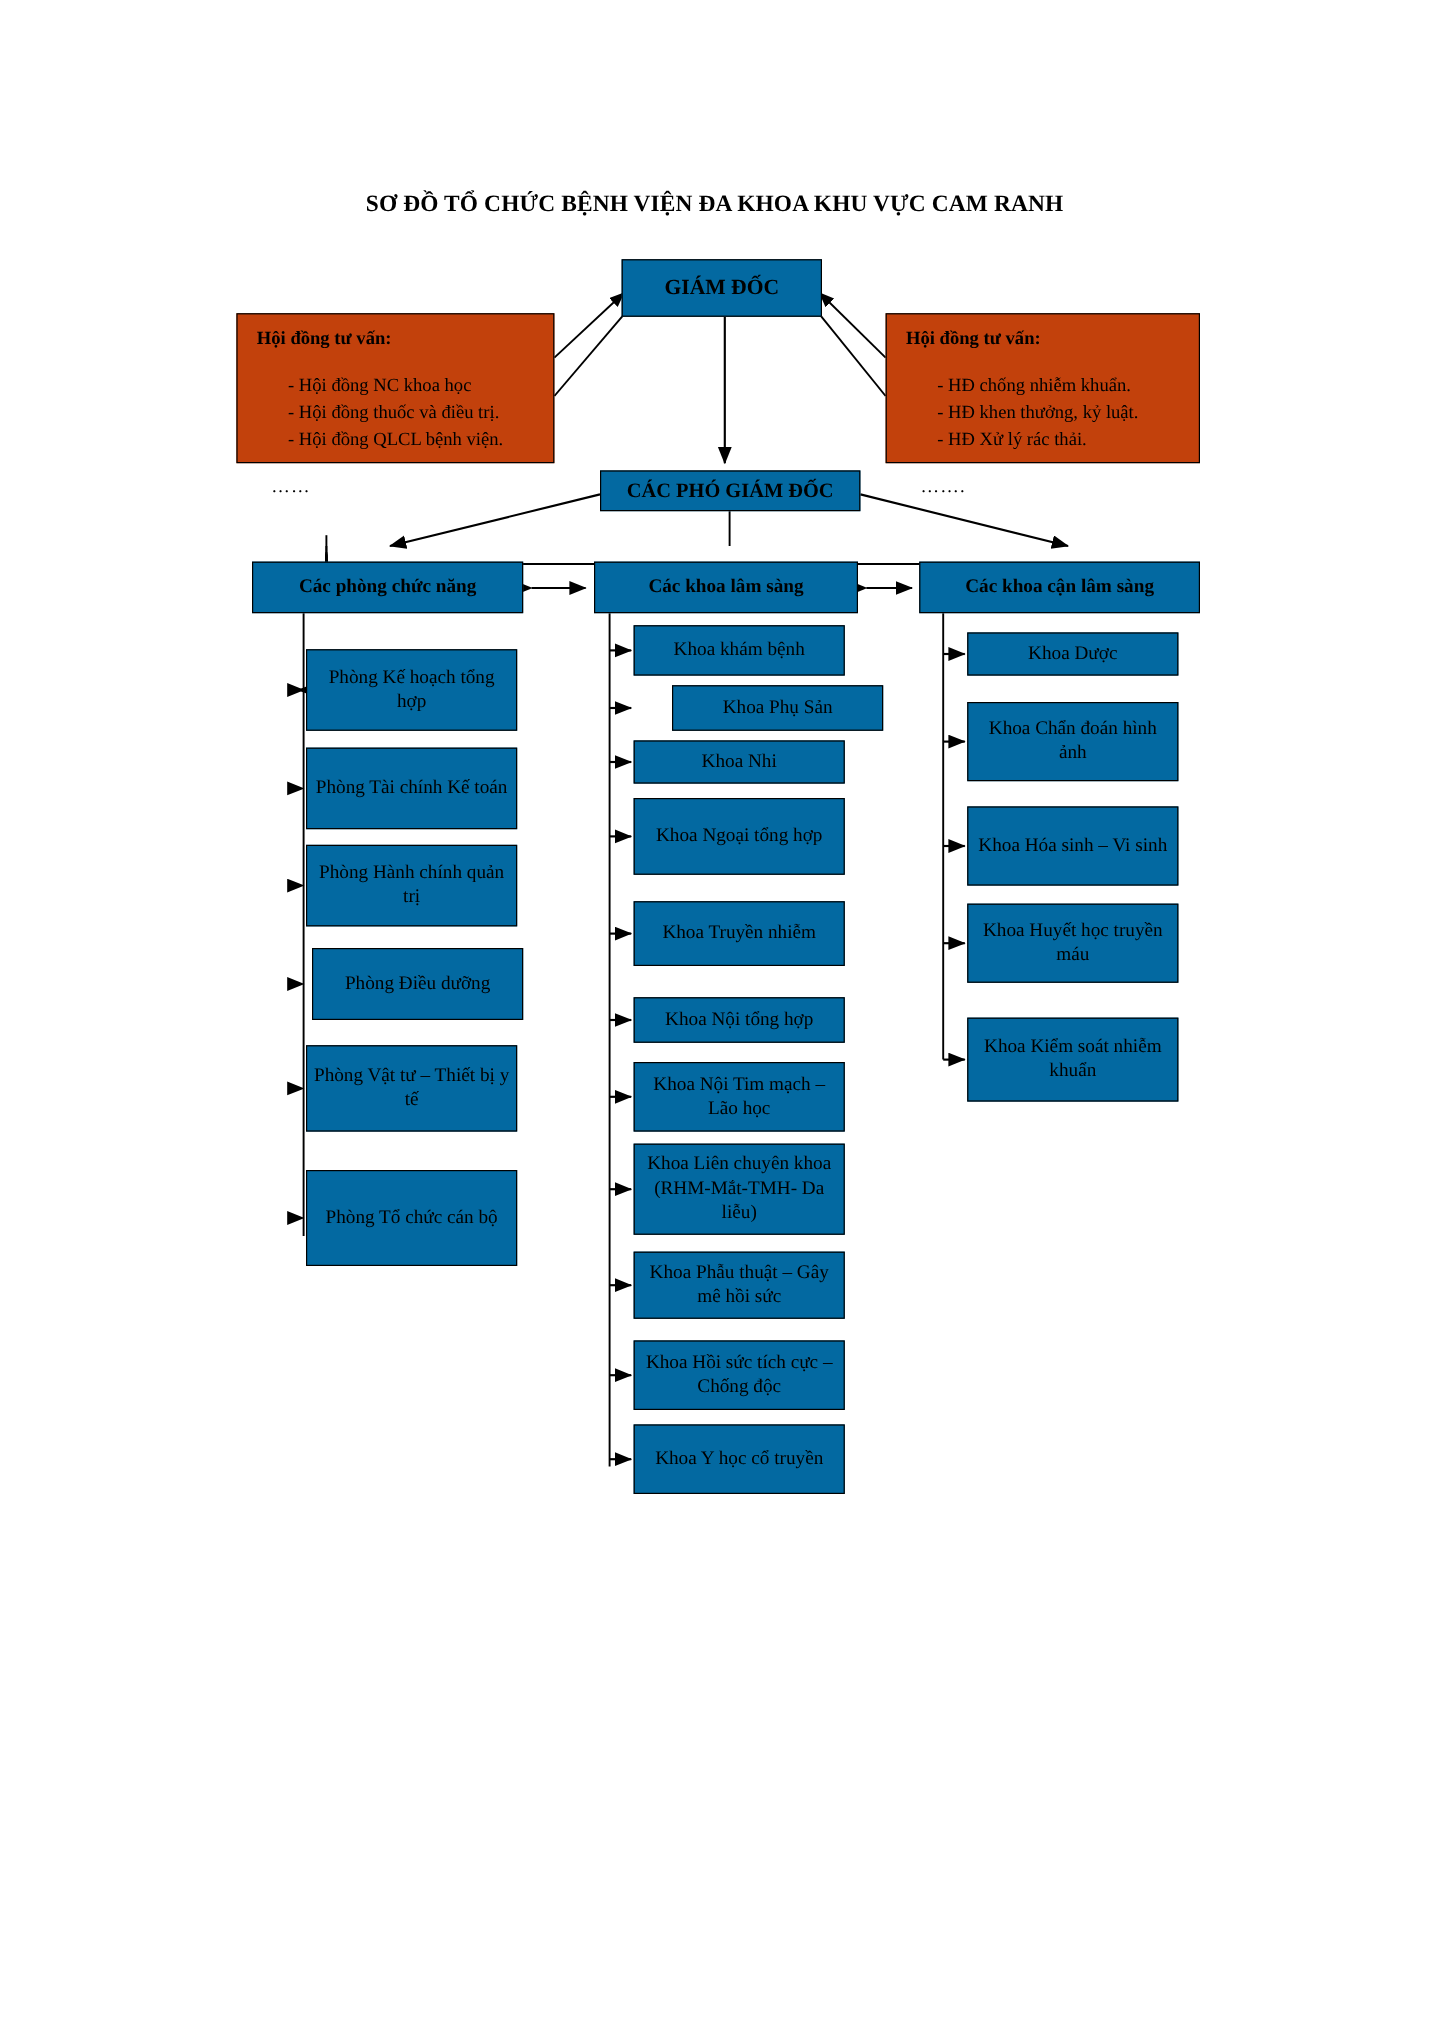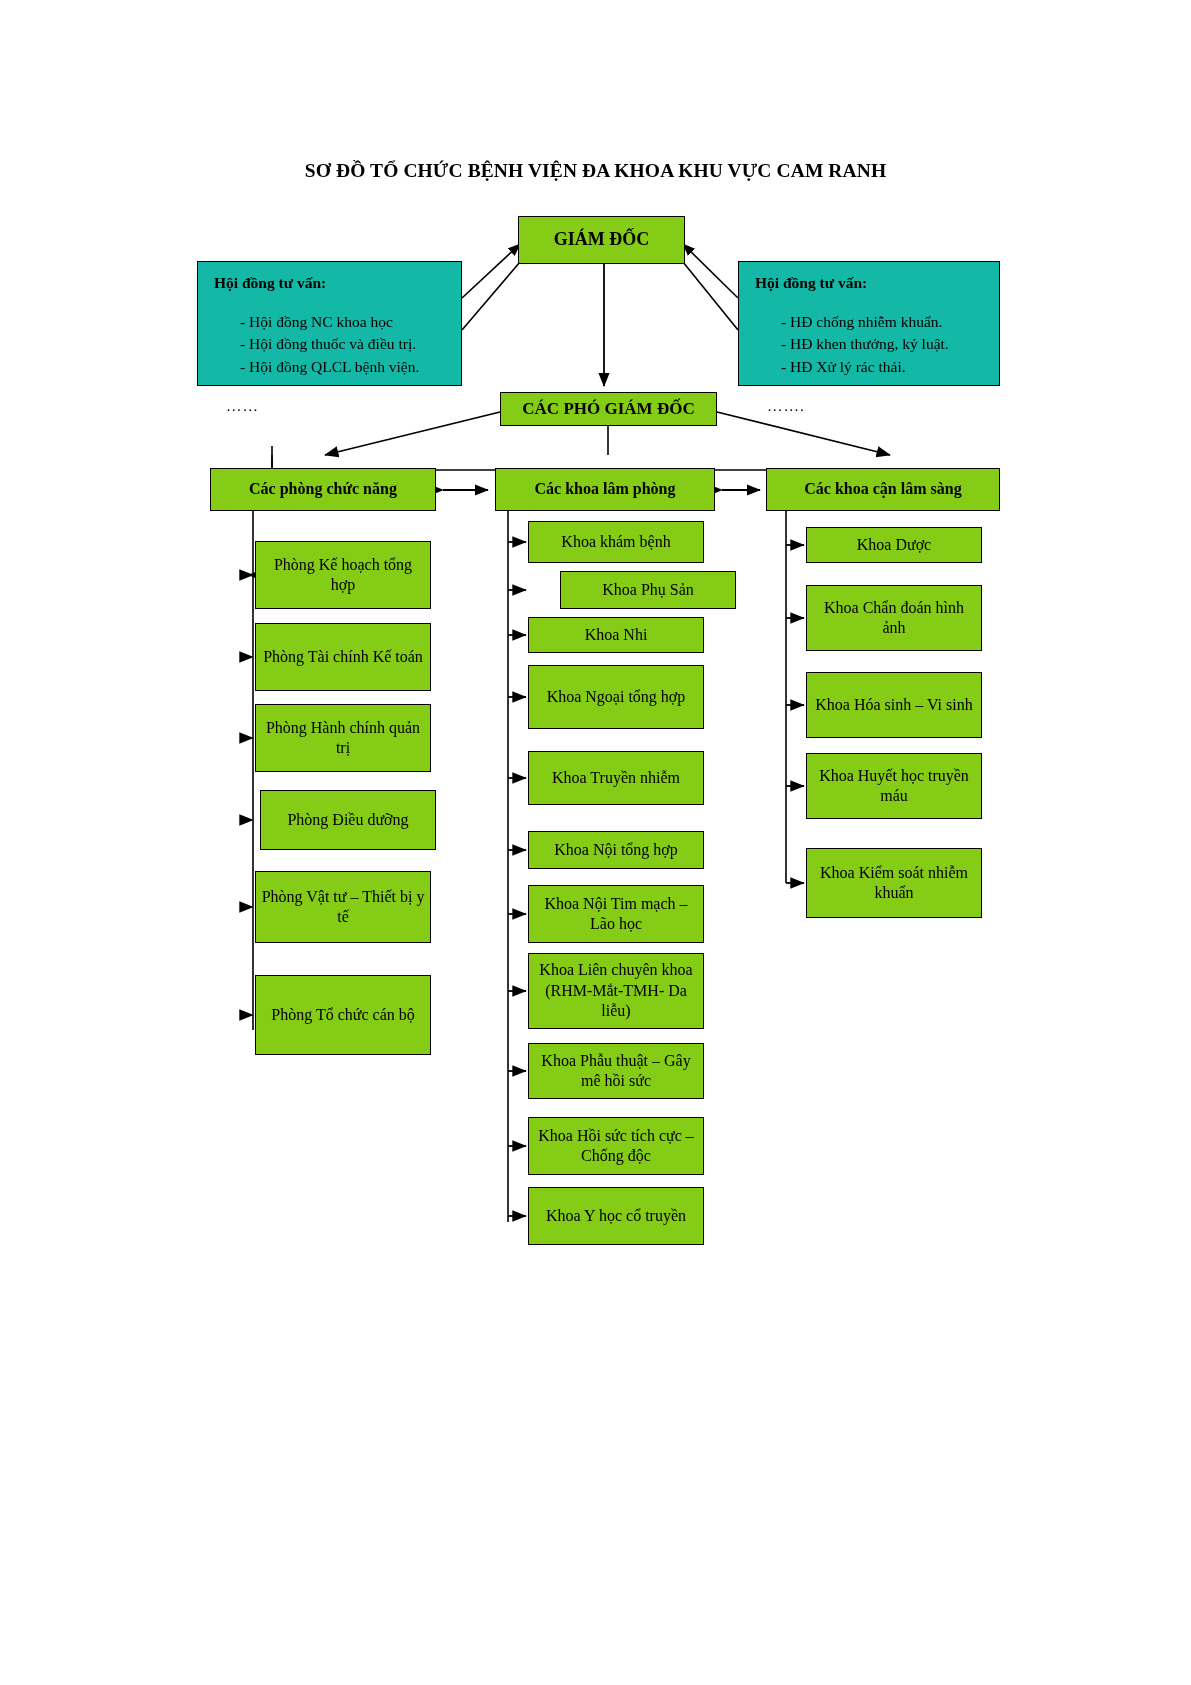--- a/index.html
+++ b/index.html
@@ -15,21 +15,21 @@
   svg.lines{position:absolute;left:0;top:0;width:1191px;height:1685px;pointer-events:none;}
 
   .box{
     position:absolute;
     border:1.5px solid #000;
     box-sizing:border-box;
     display:flex;
     align-items:center;
     justify-content:center;
     text-align:center;
-    background:#84cc16;
+    background:#0369a1;
     line-height:1.28;
     z-index:3;
   }
   .box span{display:block;padding:0 4px;}
 
   .title{
     position:absolute;
     left:0;top:160px;width:1191px;
     text-align:center;
     font-weight:bold;
@@ -40,21 +40,21 @@
 
   
   #director{left:518px;top:216px;width:167px;height:48px;font-size:18px;font-weight:bold;}
   #deputies{left:500px;top:392px;width:217px;height:34px;font-size:17px;font-weight:bold;}
 
   
   .council{
     position:absolute;
     border:1.5px solid #000;
     box-sizing:border-box;
-    background:#14b8a6;
+    background:#c2410c;
     padding:10px 12px 8px 16px;
     font-size:15.5px;
     line-height:1.46;
     z-index:3;
     text-align:left;
   }
   #council-left{left:197px;top:261px;width:265px;height:125px;}
   #council-right{left:738px;top:261px;width:262px;height:125px;}
   .council .head{font-weight:bold;font-size:15.5px;margin-bottom:1px;}
   .council ul{list-style:none;margin:16px;padding:0 0 0 10px;}
@@ -195,21 +195,21 @@
       <li>- HĐ khen thưởng, kỷ luật.</li>
       <li>- HĐ Xử lý rác thải.</li>
     </ul>
     <div class="dots">…….</div>
   </div>
 
   <div class="box colhead" id="head-func">
     <span>Các phòng chức năng</span>
   </div>
   <div class="box colhead" id="head-clin">
-    <span>Các khoa lâm phòng</span>
+    <span>Các khoa lâm sàng</span>
   </div>
   <div class="box colhead" id="head-para">
     <span>Các khoa cận lâm sàng</span>
   </div>
 
   <div class="col-func" id="col-func">
       <div class="box item" style="top: 541px; height: 68px; left: 255px;">
         <span>Phòng Kế hoạch tổng hợp</span>
       </div>
       <div class="box item" style="top: 623px; height: 68px; left: 255px;">

